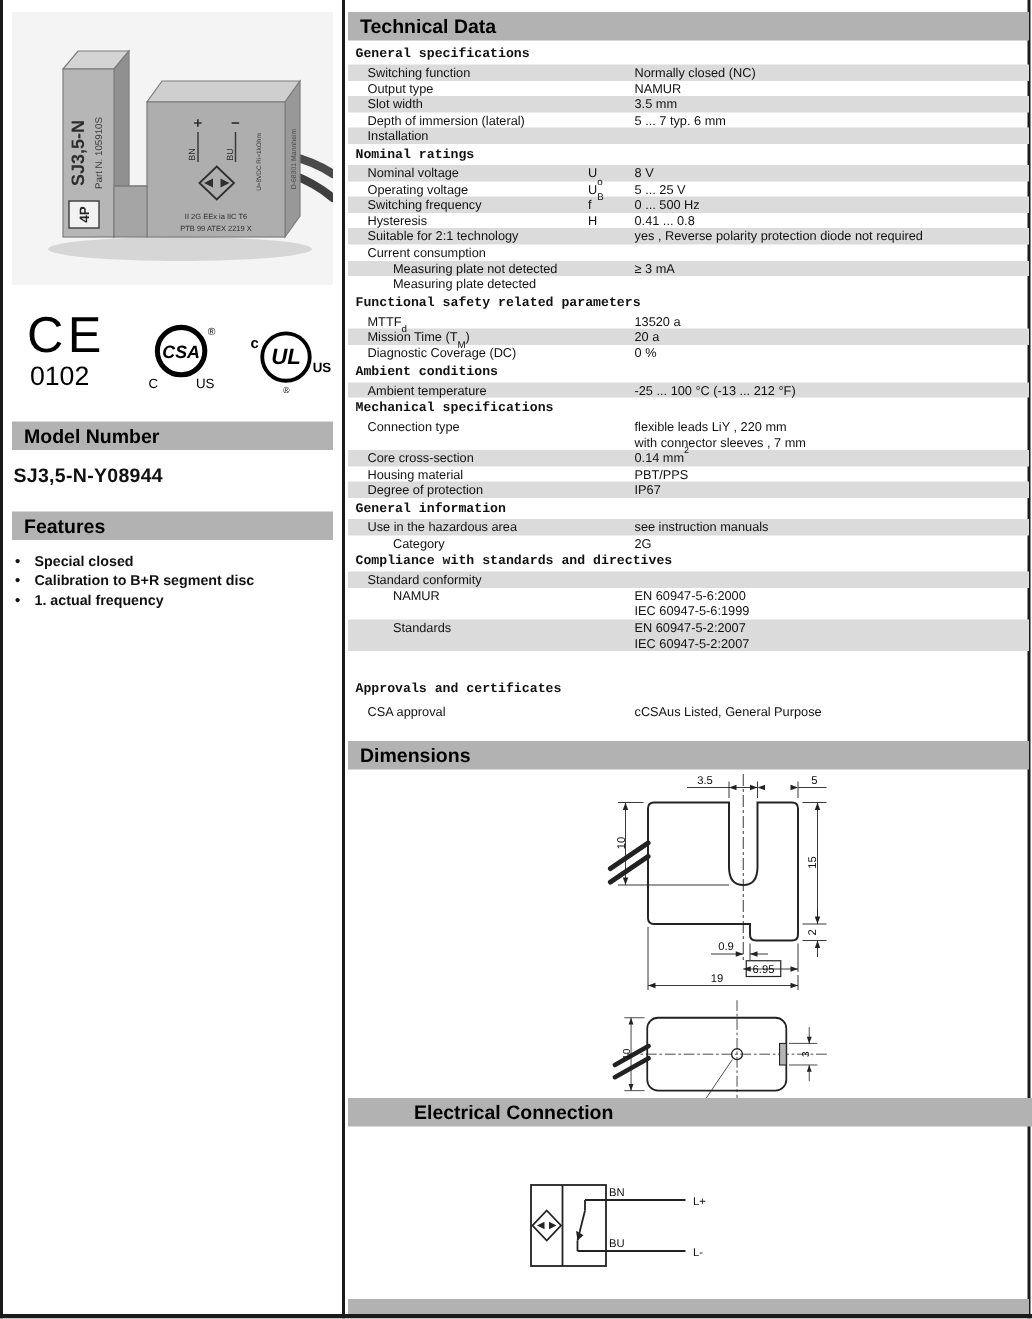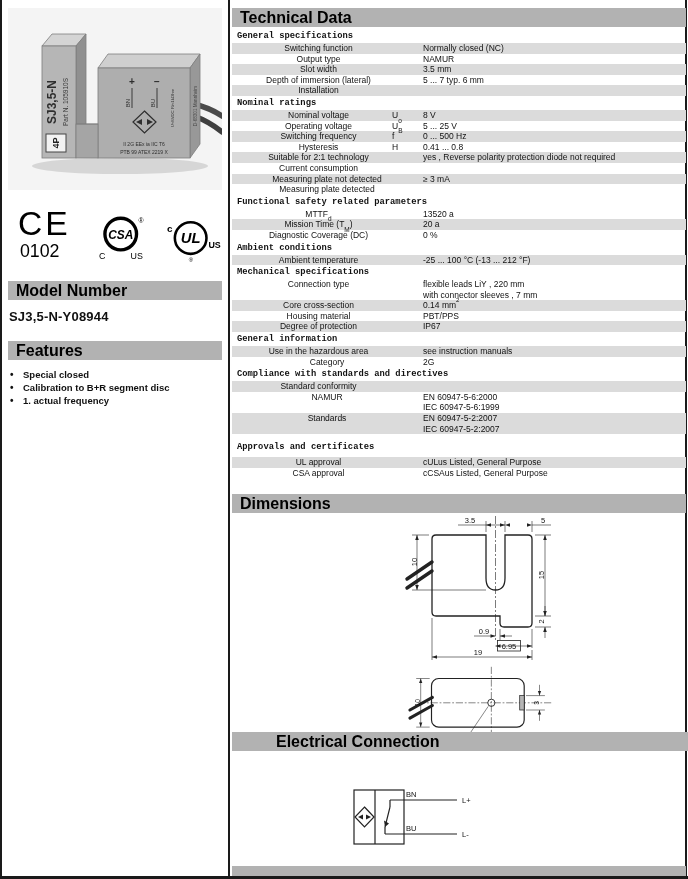--- a/index.html
+++ b/index.html
@@ -3,38 +3,38 @@
 <meta charset="utf-8">
 <style>
   html,body{margin:0;padding:0;}
   body{
     width:688px;height:879px;position:relative;background:#ffffff;
     font-family:"Liberation Sans", sans-serif;color:#111;overflow:hidden;
   }
   .vline{position:absolute;top:0;width:2px;height:879px;background:#1a1a1a;}
   .hline{position:absolute;left:0;width:688px;background:#1a1a1a;}
   .bar{
-    background:#b2b2b2;color:#000;font-weight:bold;font-size:16px;
+    background:#b2b2b2;color:#000;font-weight:bold;font-size:13px;
     height:19px;line-height:19px;padding-left:8px;
   }
   
   #left-col{position:absolute;left:8px;top:8px;width:214px;}
   #photo-wrap{width:214px;height:182px;background:#f4f4f4;}
   #marks-row{display:flex;align-items:center;margin-top:13px;height:62px;}
   #model-value{font-weight:bold;font-size:13px;margin:9px 0 0 1px;letter-spacing:.2px;}
   .features-list{list-style:none;margin:8px 0 0 2px;padding:0;}
   .features-list li{display:flex;font-weight:bold;font-size:9.5px;line-height:13px;}
   .features-list .blt{width:13px;font-size:10px;}
   
   #right-col{position:absolute;left:232px;top:8px;width:454px;}
   #tech-table{margin-top:2px;}
   .sec-h{font-weight:bold;font-size:8.8px;line-height:11px;padding:2px 0 1px 5px;font-family:Liberation Mono, monospace;}
   .t-row{display:grid;grid-template-columns:160px 31px auto;font-size:8.5px;line-height:10.6px;}
   .t-row.shade{background:#dbdbdb;}
-  .t-label{padding-left:13px;text-align:center;}
+  .t-label{padding-left:13px;}
   .t-label.ind2{padding-left:30px;}
   sub{font-size:6.5px;position:relative;top:2px;line-height:0;}
   sup{font-size:6px;position:relative;top:-2px;line-height:0;}
   .abs{position:absolute;}
   svg text{font-family:"Liberation Sans", sans-serif;}
 </style>
 </head>
 <body>
 
 <div class="vline" style="left:0;"></div>
@@ -311,28 +311,21 @@
         </div>
       </div>
       <div class="t-row shade">
         <div class="t-label ind2">Standards</div>
         <div class="t-sym"></div>
         <div class="t-val">
           <div>EN 60947-5-2:2007</div>
           <div>IEC 60947-5-2:2007</div>
         </div>
       </div>
-      <div class="sec-h" style="padding-top: 8px; padding-bottom: 4px;">Approvals and certificates</div>
-      <div class="t-row shade">
-        <div class="t-label">UL approval</div>
-        <div class="t-sym"></div>
-        <div class="t-val">
-          <div>cULus Listed, General Purpose</div>
-        </div>
-      </div>
+      <div class="sec-h" style="padding-top: 20px; padding-bottom: 4px;">Approvals and certificates</div>
       <div class="t-row">
         <div class="t-label">CSA approval</div>
         <div class="t-sym"></div>
         <div class="t-val">
           <div>cCSAus Listed, General Purpose</div>
         </div>
       </div>
     </div>
 
   <div class="bar abs" style="top:486px;width:446px;">Dimensions</div>

